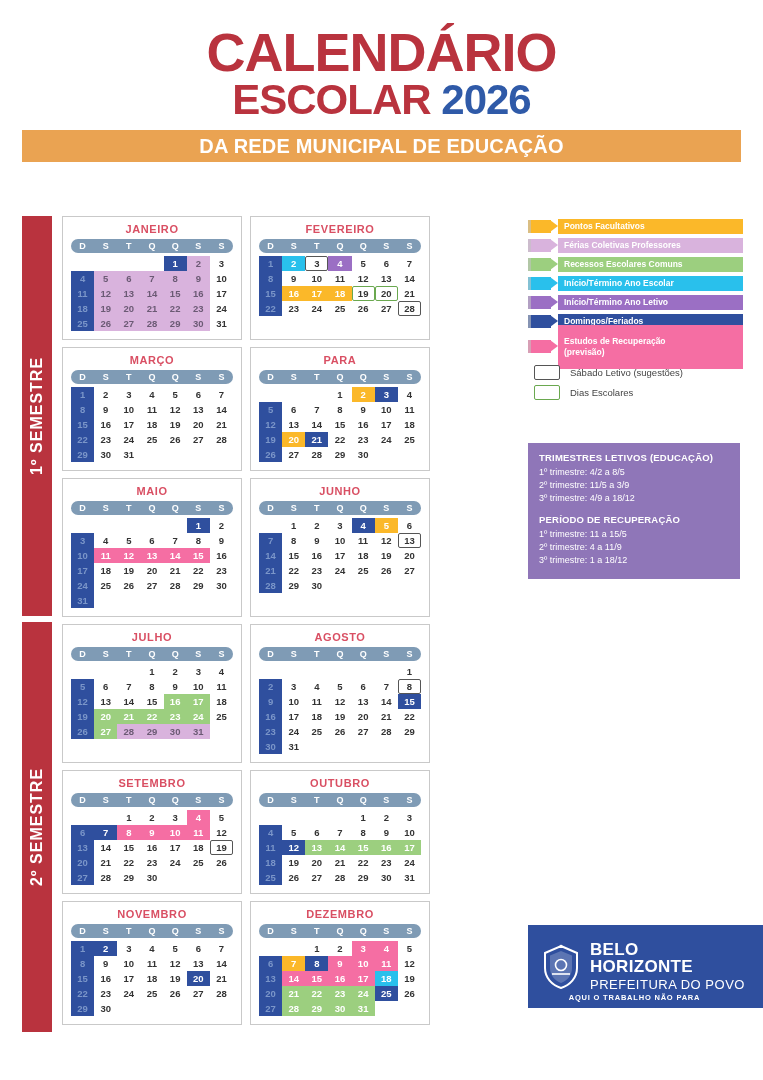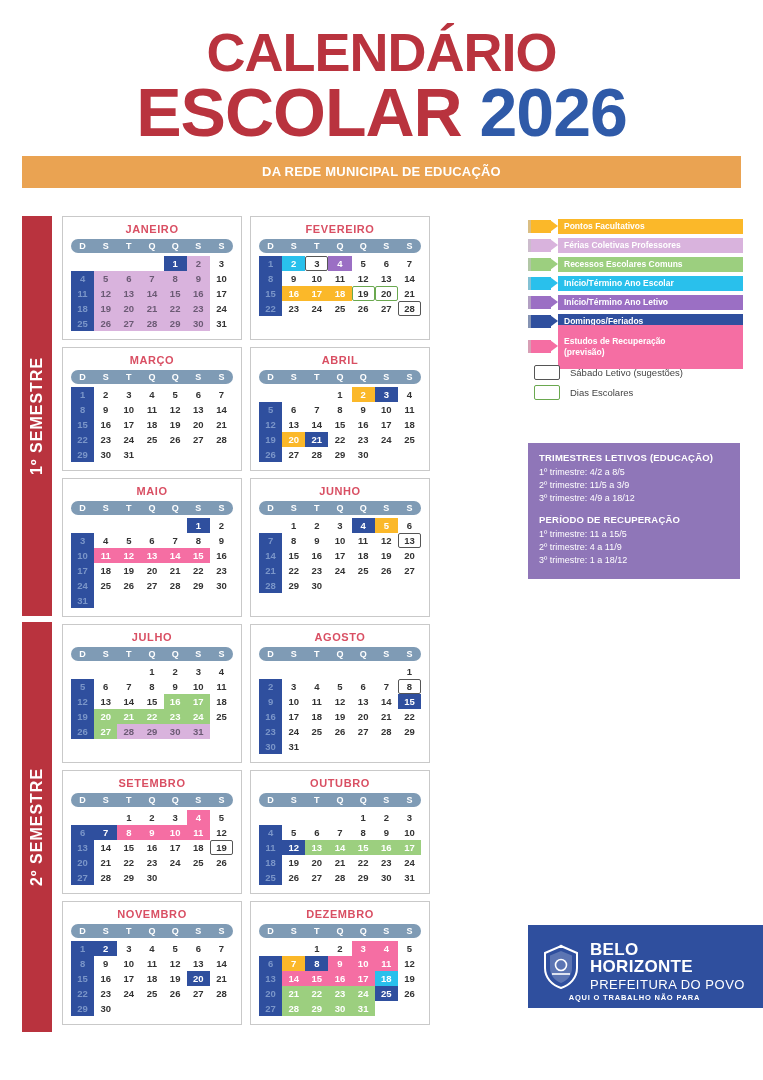--- a/index.html
+++ b/index.html
@@ -13,32 +13,32 @@
 
   
   .header { padding-top: 26px; }
   .title-line {
     text-align: center;
     font-weight: bold;
     letter-spacing: -1px;
     line-height: 0.98;
   }
   .t1 { font-size: 54px; color: #b9333e; }
-  .t2 { font-size: 68px; color: #b9333e; }
+  .t2 { font-size: 42px; color: #b9333e; }
   .t2 .year { color: #2f5aa8; }
   .subtitle-bar {
     margin: 10px 22px 0 22px;
     background: #e8a košice;
     background: #e9a köz;
     background: #eaa352;
     height: 32px;
     display: flex; align-items: center; justify-content: center;
   }
   .subtitle-bar span {
-    color: #ffffff; font-size: 13px; font-weight: bold; letter-spacing: 0.2px;
+    color: #ffffff; font-size: 20px; font-weight: bold; letter-spacing: 0.2px;
   }
 
   
   .sem-bar {
     position: absolute;
     left: 22px;
     width: 30px;
     background: #b9333e;
     color: #fff;
     display: flex; align-items: center; justify-content: center;
@@ -488,21 +488,21 @@
           </div>
           <div class="cell c-none">
             <div class="inner">30</div>
           </div>
           <div class="cell c-none">
             <div class="inner">31</div>
           </div>
         </div>
       </div>
       <div class="month">
-        <div class="m-name">ABRIL</div>
+        <div class="m-name">PARA</div>
         <div class="dow">
           <div>D</div>
           <div>S</div>
           <div>T</div>
           <div>Q</div>
           <div>Q</div>
           <div>S</div>
           <div>S</div>
         </div>
         <div class="grid">

